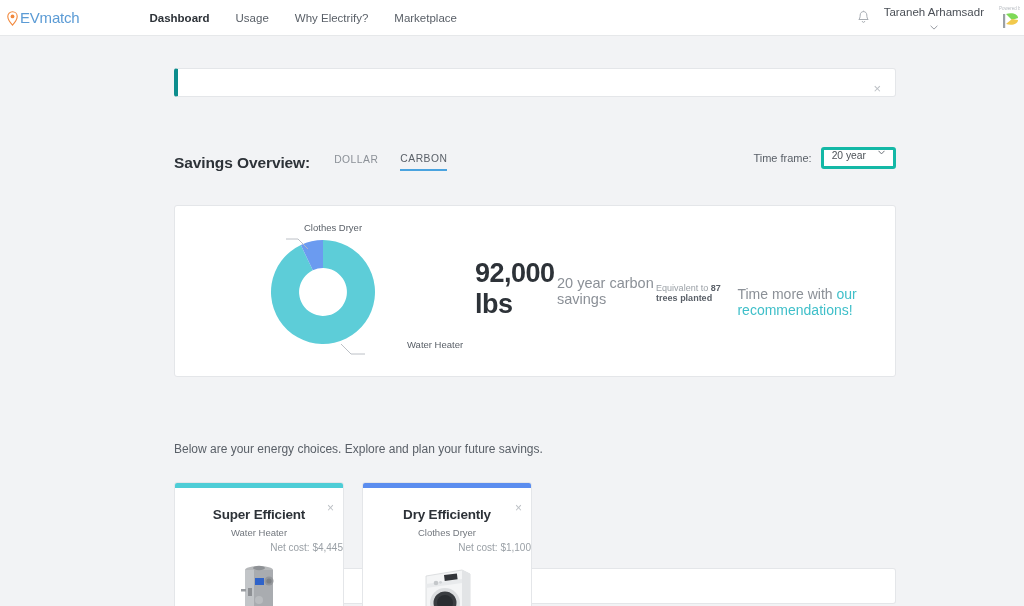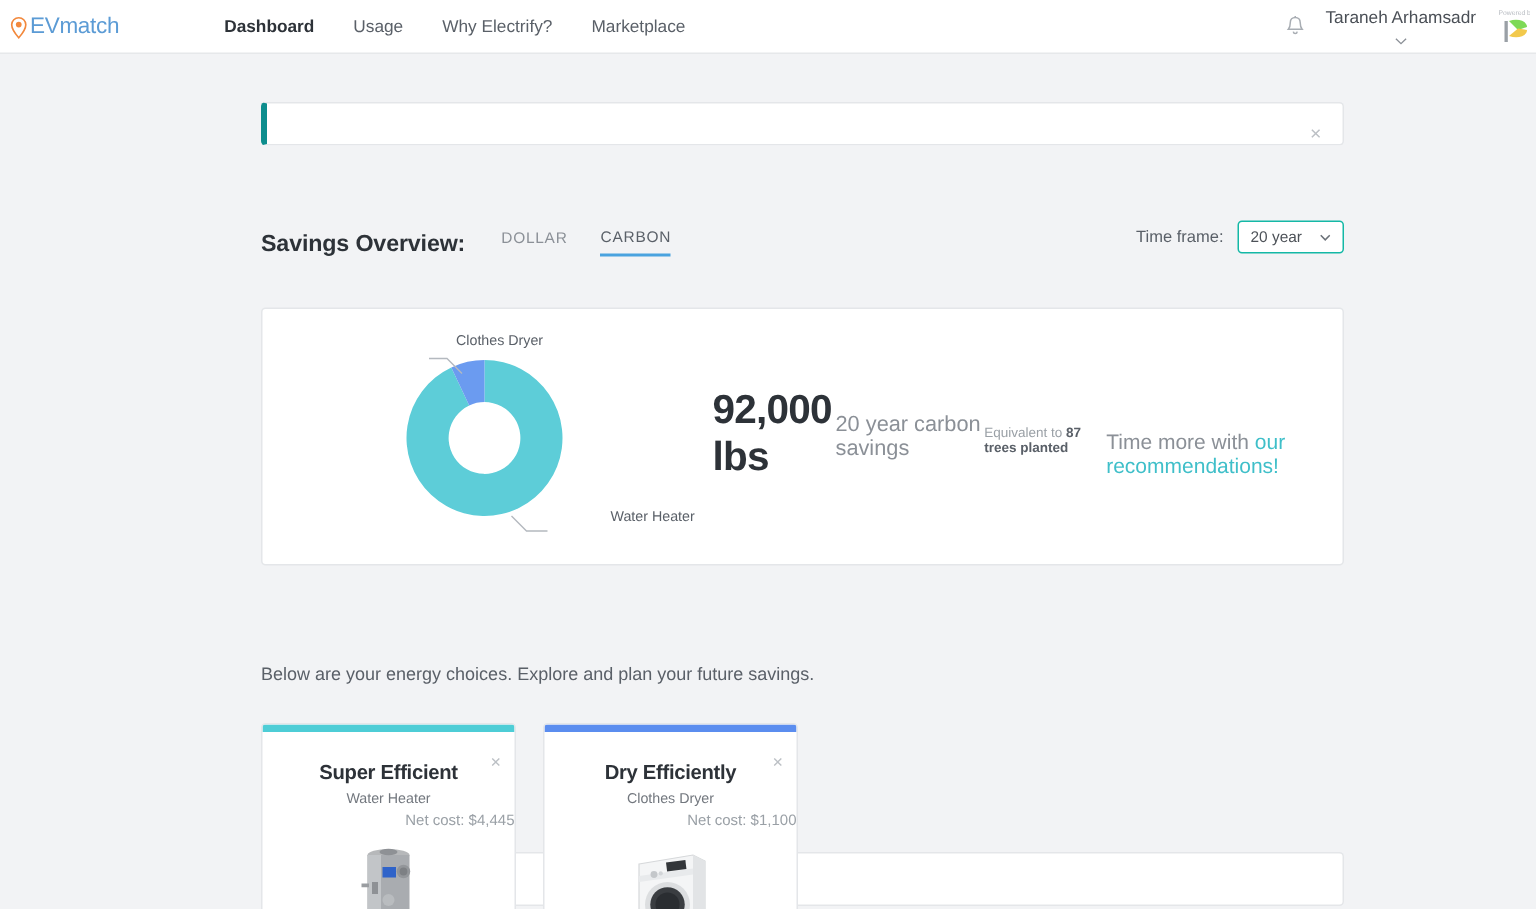--- a/index.html
+++ b/index.html
@@ -71,22 +71,22 @@
   .sv-tabs { display: flex; gap: 22px; margin-left: 24px; padding-bottom: 1px; }
   .sv-tab {
     font-size: 10.3px; color: #8b9097; letter-spacing: 0.5px;
     padding-bottom: 5px; cursor: pointer; background: none; border: none;
     font-family: "Liberation Sans", sans-serif;
   }
   .sv-tab.active { color: #5a6068; border-bottom: 2px solid #4aa3df; }
   .sv-right { margin-left: auto; display: flex; align-items: center; gap: 9px; padding-bottom: 3px; }
   .tf-label { font-size: 11px; color: #5a6068; }
   .tf-select {
-    border: 1px solid #14b8a6; border-radius: 3px; background: #fff;
-    height: 22px; padding: 0 8px; display: flex; align-items: center; gap: 12px;
+    border: 3px solid #14b8a6; border-radius: 3px; background: #fff;
+    height: 22px; padding: 0 8px; display: flex; align-items: flex-start; gap: 12px;
     cursor: pointer;
   }
   .tf-value { font-size: 10.3px; color: #4d5258; }
 
   
   .sv-card {
     background: #fff; border: 1px solid #e4e6e9; border-radius: 3px;
     height: 172px; position: relative; display: flex;
   }
   .donut-zone { width: 300px; position: relative; }

